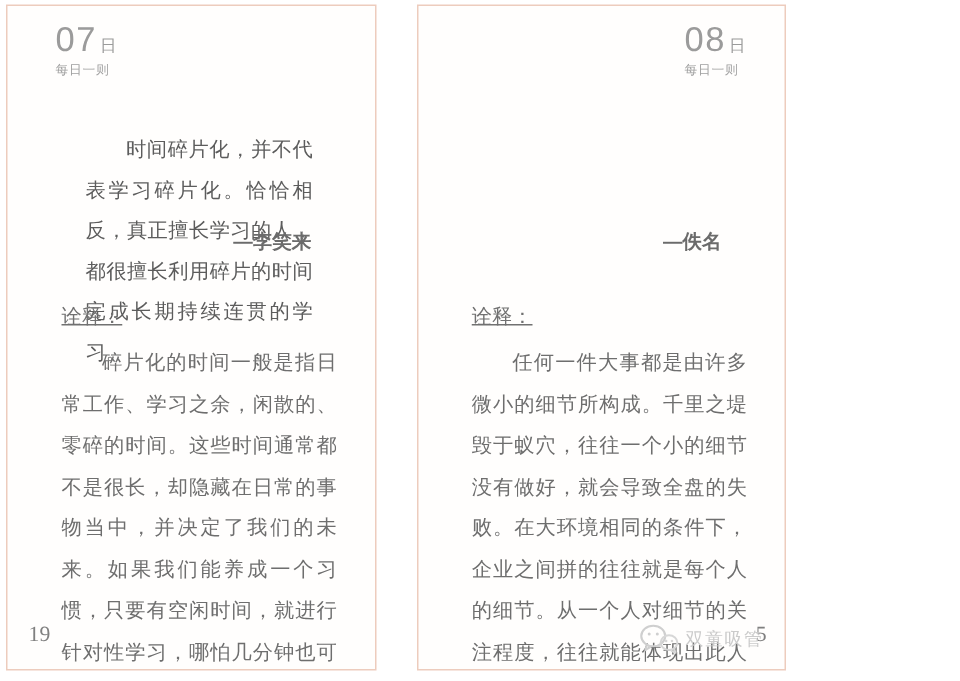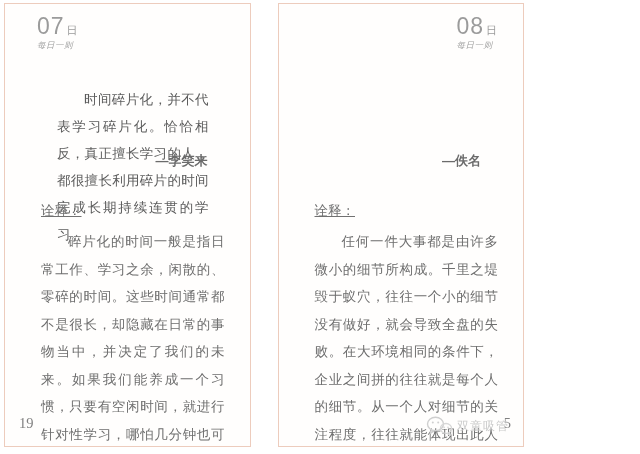--- a/index.html
+++ b/index.html
@@ -5,21 +5,21 @@
   html,body{margin:0;padding:0;background:#ffffff;}
   body{width:640px;height:454px;overflow:hidden;font-family:"Liberation Sans",sans-serif;}
   .spread{box-sizing:border-box;width:528px;height:454px;padding:3px 4px 7px 4px;display:flex;background:#ffffff;gap:27px;}
   .page{position:relative;flex:1 1 50%;box-sizing:border-box;border:1px solid #edccbd;background:#fffefd;overflow:hidden;}
   .page-header{position:absolute;top:10px;}
   .page-header.h-left{left:32px;text-align:left;}
   .page-header.h-right{right:26px;text-align:left;margin-left:44px;}
   .day-line{white-space:nowrap;}
   .day-num{font-size:23px;color:#9b9b9b;font-weight:400;letter-spacing:1px;line-height:24px;}
   .day-suffix{font-size:11px;color:#9b9b9b;margin-left:2px;}
-  .subtitle{font-size:8.5px;color:#a0a0a0;margin-top:2px;letter-spacing:0.5px;font-style:italic;}
+  .subtitle{font-size:8.5px;color:#a0a0a0;margin-top:2px;letter-spacing:0.5px;}
   .quote{margin:16px;position:absolute;top:66px;left:36px;right:25px;
          font-size:13.5px;font-weight:normal;color:#5c5c5c;line-height:27px;
          text-align:justify;text-indent:2em;font-family:"Liberation Sans",sans-serif;}
   .author{margin:0;position:absolute;top:148px;right:42px;font-size:13px;color:#6b6b6b;font-weight:bold;}
   .label{margin:0;position:absolute;top:198px;left:36px;font-size:13.5px;color:#717171;
          font-family:"Liberation Serif",serif;text-decoration:underline;}
   .interp{margin:0;position:absolute;top:224px;left:36px;right:25px;
           font-size:13.5px;color:#6e6e6e;line-height:27.5px;text-align:justify;text-indent:2em;
           font-family:"Liberation Serif",serif;}
   .pagenum{position:absolute;bottom:14px;font-size:14.5px;color:#808080;font-family:"Liberation Serif",serif;z-index:1;}

